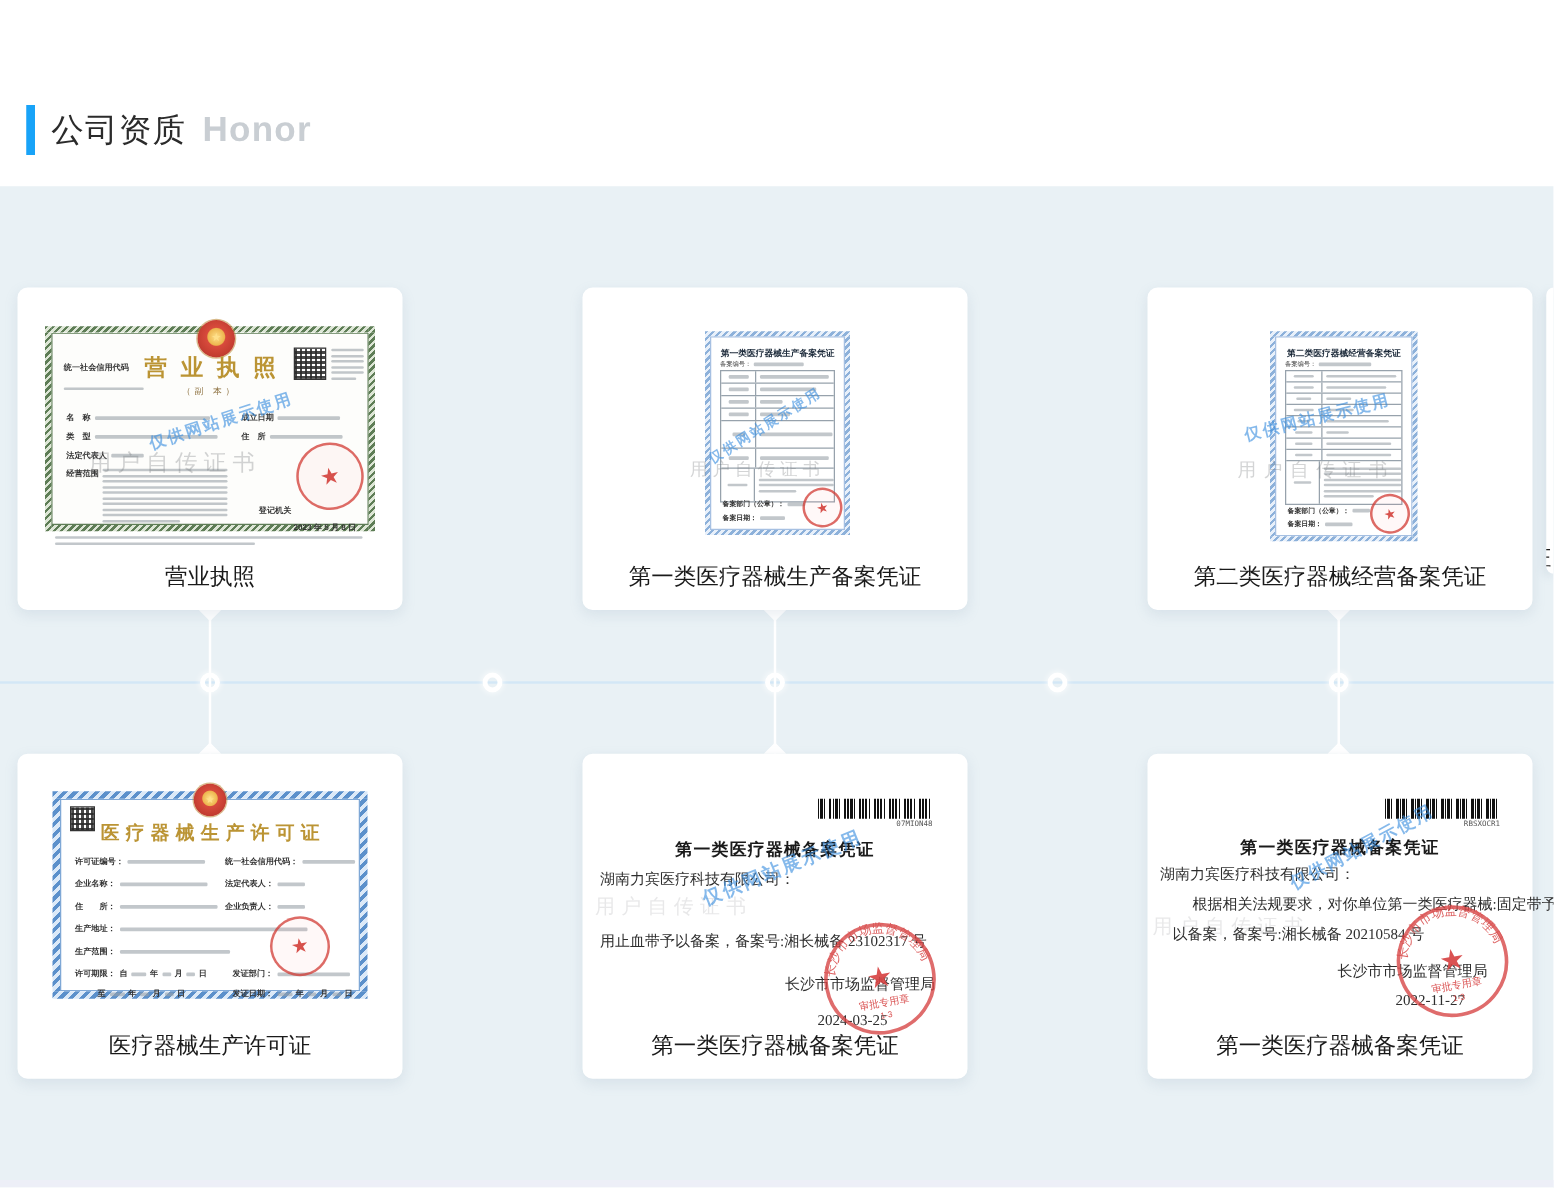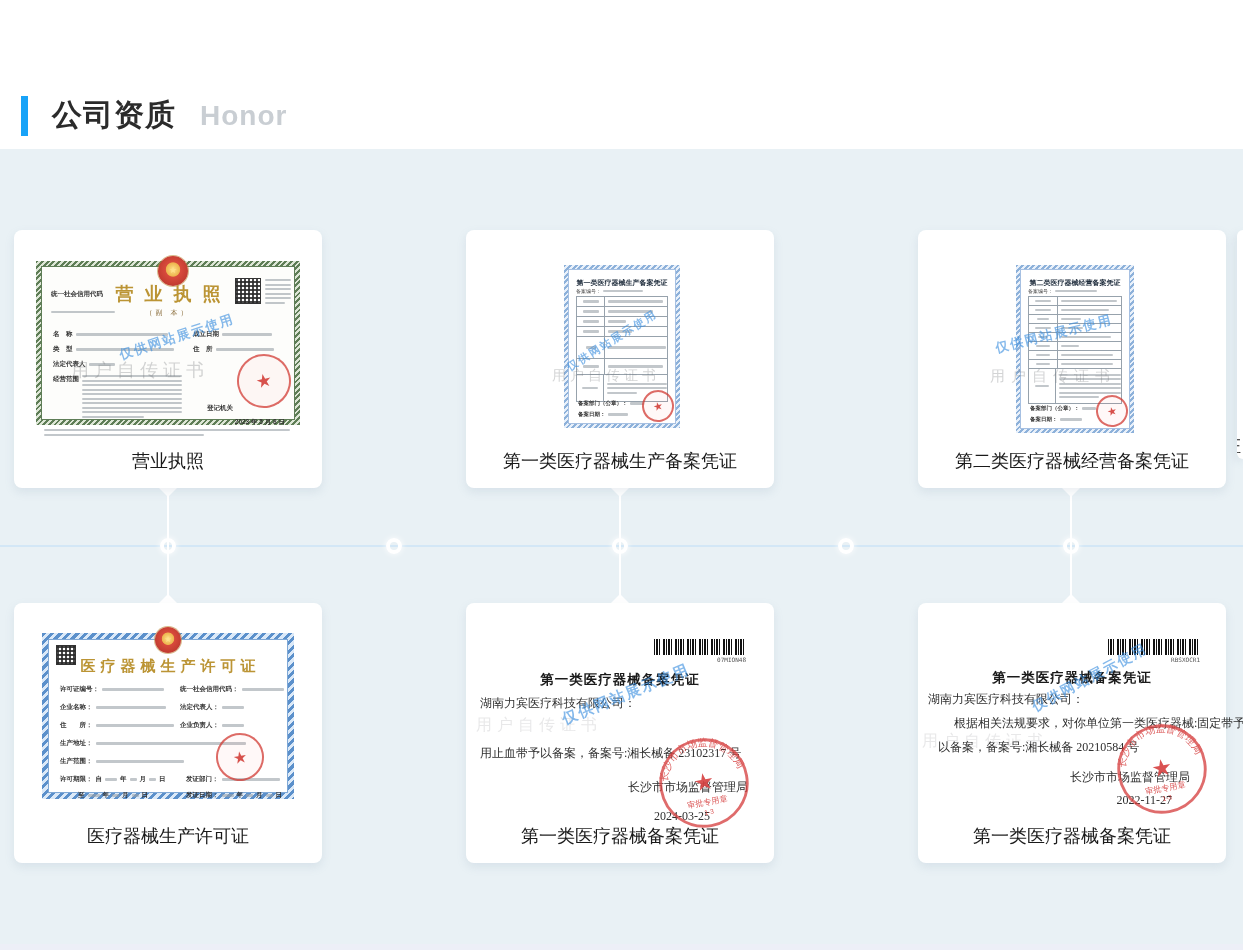--- a/index.html
+++ b/index.html
@@ -1,21 +1,21 @@
 <!DOCTYPE html>
 <html><head>
 <meta charset="utf-8">
 <style>
   html,body{margin:0;padding:0;background:#fff;}
   .page{position:relative;width:1243px;height:950px;background:#fff;overflow:hidden;
         font-family:"Liberation Sans","DejaVu Sans",sans-serif;}
   
   .header-inner{position:absolute;left:21px;top:84px;display:flex;align-items:center;gap:13px;z-index:3;}
   .accent-bar{width:7px;height:40px;background:#18a3f8;}
-  .sec-title{margin:11px;font-size:30px;font-weight:700;color:#2b2b2b;letter-spacing:1px;}
+  .sec-title{margin:0;font-size:26px;font-weight:400;color:#2b2b2b;letter-spacing:1px;}
   .sec-sub{font-size:28px;font-weight:600;color:#c9ced3;letter-spacing:1px;}
   
   .band{position:absolute;left:0;top:149px;width:1243px;height:801px;background:#e9f1f5;}
   .bottom-strip{position:absolute;left:0;top:944px;width:1243px;height:6px;background:#edeff7;}
   .timeline{position:absolute;left:0;top:545px;width:1243px;height:2px;background:#d3e7f6;}
   .vline{position:absolute;top:488px;height:115px;width:2px;background:#fff;}
   .tri-down{position:absolute;top:488px;width:0;height:0;border-left:9px solid transparent;
             border-right:9px solid transparent;border-top:9px solid #fff;}
   .tri-up{position:absolute;top:594px;width:0;height:0;border-left:9px solid transparent;
           border-right:9px solid transparent;border-bottom:9px solid #fff;}

